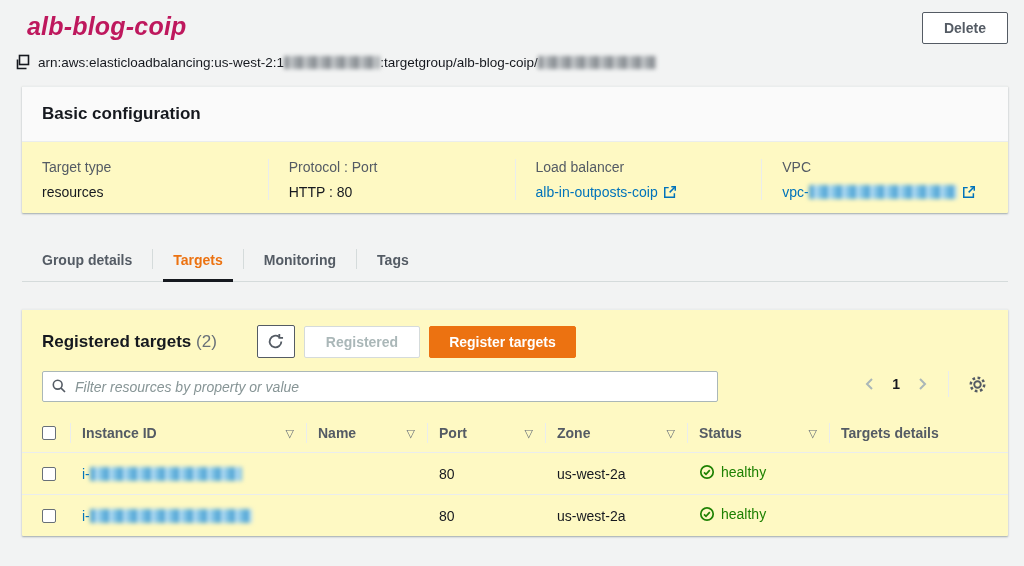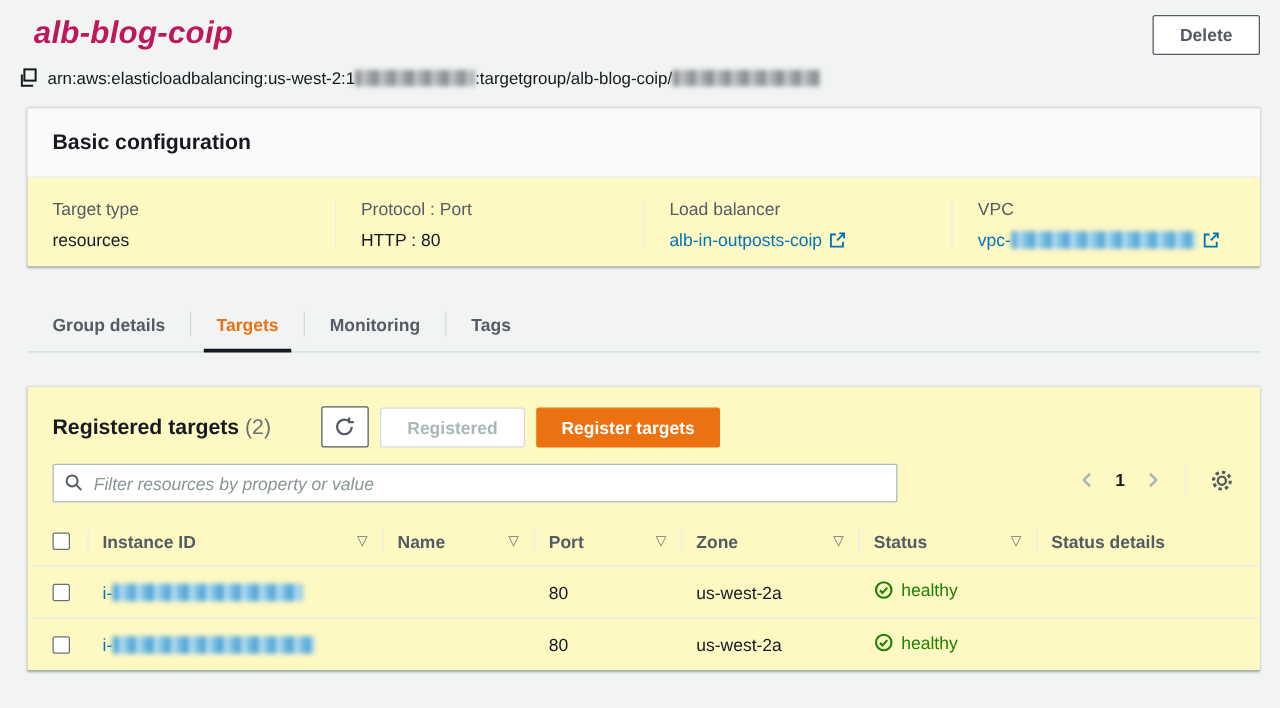--- a/index.html
+++ b/index.html
@@ -241,21 +241,21 @@
           <th>
               <span class="col-sep"></span>
             <div class="th-inner">
                 <span>Status</span>
                 <span class="sort-ic">▽</span>
               </div>
             </th>
           <th>
               <span class="col-sep"></span>
             <div class="th-inner">
-                <span>Status details</span>
+                <span>Targets details</span>
               </div>
             </th>
         </tr>
       </thead>
       <tbody>
         <tr>
           <td class="cb-cell">
               <div class="checkbox"></div>
             </td>
           <td><a class="link">

